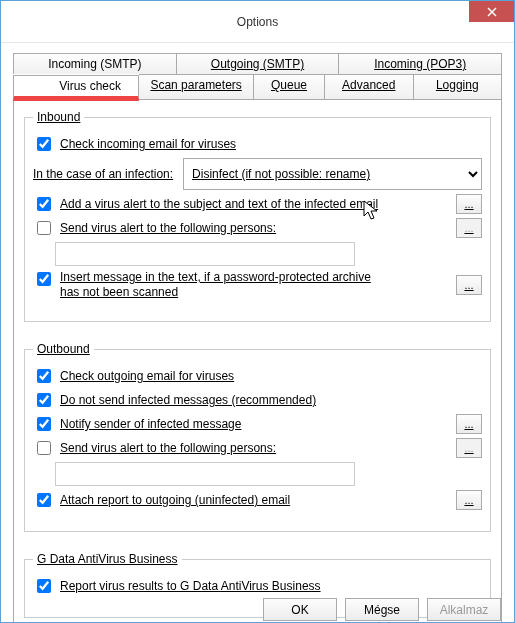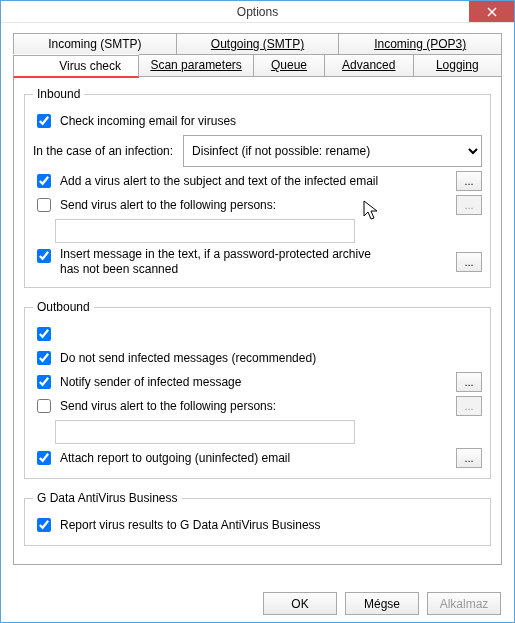--- a/index.html
+++ b/index.html
@@ -9,21 +9,21 @@
     font-size: 12px;
     background: #fff;
     color: #000;
     width: 515px;
     height: 623px;
     overflow: hidden;
     border: 1px solid #5aa2d8;
   }
   
   .titlebar {
-    height: 22px;
+    height: 42px;
     background: #fff;
     display: flex;
     align-items: center;
     justify-content: center;
     position: relative;
     border-bottom: 1px solid #e6e6e6;
   }
   .titlebar .title {
     font-size: 12px;
     color: #333;
@@ -61,40 +61,41 @@
     font-size: 12px;
     cursor: pointer;
     position: relative;
   }
   .tab + .tab { border-left: none; text-decoration: underline; }
   .tab-row.top .tab { border-bottom: none; }
   .tab-row.bottom { margin-top: 0; }
   .tab-row.bottom .tab { border-top: 1px solid #aaa; }
   .tab.active {
     background: #fff;
-    border-bottom: 2px solid #ef4444;
+    border-bottom: 5px solid #ef4444;
     z-index: 2;
     padding-left: 28px;
   }
   .tab-row.bottom .tab.active {
     position: relative;
     top: 1px;
   }
   .tab-panel {
     border: 1px solid #aaa;
     border-top: none;
     padding: 10px 10px 6px 10px;
     min-height: 480px;
     background:#fff;
   }
   
   fieldset.group {
     border: 1px solid #ccc;
-    margin: 0 0 12px 0;
-    padding: 6px 8px 6px 8px;
+    margin: 0 0 20px 0;
+    padding: 6px 8px 17px 8px;
+    text-decoration: underline;
   }
   fieldset.group > legend {
     font-size: 12px;
     padding: 0 4px;
     color: #000;
   }
   .row {
     display: flex;
     align-items: center;
     margin: 4px 0;
@@ -130,21 +131,21 @@
     margin-left: 22px;
     margin-top: 2px;
     margin-bottom: 4px;
   }
   .multiline-lbl {
     line-height: 1.25;
   }
   
   .buttonbar {
     position: absolute;
-    bottom: 8px;
+    bottom: 2px;
     right: 14px;
     display:flex;
     gap: 8px;
   }
   .btn {
     min-width: 74px;
     height: 23px;
     border: 1px solid #aaa;
     background: linear-gradient(#fdfdfd,#ececec);
     font-family: inherit;
@@ -228,20 +229,21 @@
         <div class="spacer"></div>
         <div class="ellips-btn">...</div>
       </div>
     </fieldset>
 
     <fieldset class="group">
       <legend>Outbound</legend>
 
       <div class="row">
         <input type="checkbox" class="cb" checked="" style="">
+        <label>Check outgoing email for viruses</label>
       </div>
       <div class="row">
         <input type="checkbox" class="cb" checked="" style="">
         <label>Do not send infected messages (recommended)</label>
       </div>
       <div class="row">
         <input type="checkbox" class="cb" checked="" style="">
         <label>Notify sender of infected message</label>
         <div class="spacer"></div>
         <div class="ellips-btn">...</div>

